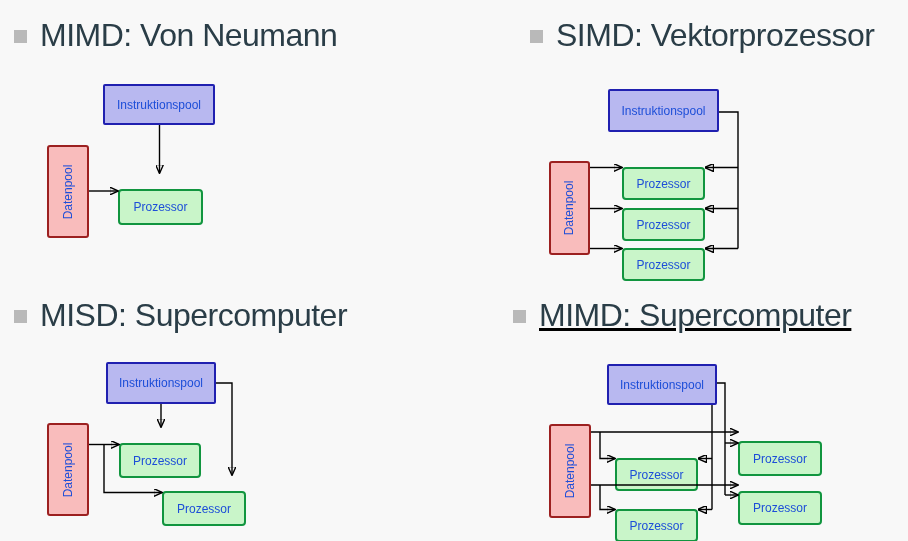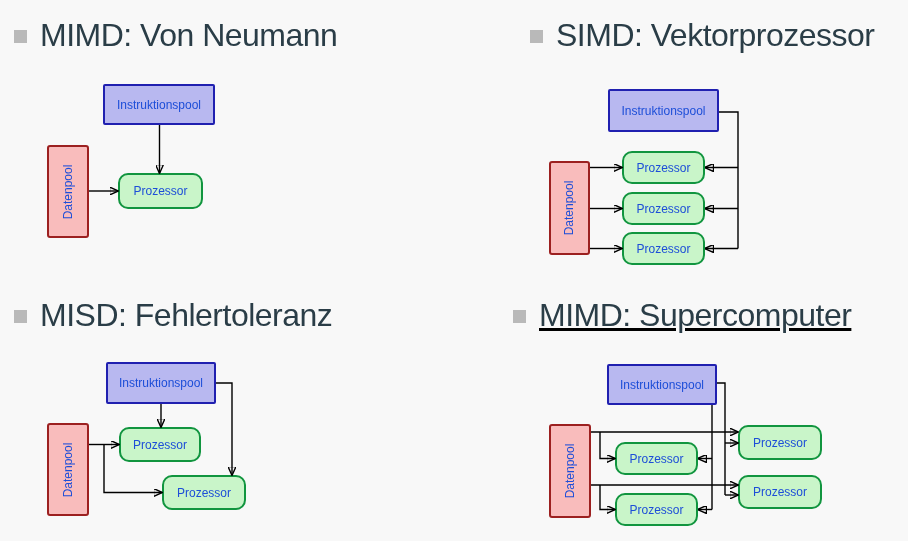--- a/index.html
+++ b/index.html
@@ -17,21 +17,21 @@
   .heading .t{
     font-size:32px;color:#2a3d47;white-space:nowrap;letter-spacing:-0.5px;
   }
   .box{
     position:absolute;box-sizing:border-box;
     display:flex;align-items:center;justify-content:center;
     font-size:12px;color:#1d4ed8;line-height:1;
   }
   .ibox{background:#b8b8f0;border:2.5px solid #2020b0;border-radius:2px;}
   .dbox{background:#f9bcbc;border:2.5px solid #9c2020;border-radius:3px;}
-  .pbox{background:#c9f5c9;border:2.5px solid #11953f;border-radius:10px;}
+  .pbox{background:#c9f5c9;border:2.5px solid #11953f;border-radius:4px;margin-top:16px;}
   .v-label{transform:rotate(-90deg);white-space:nowrap;}
   #wires{
     position:absolute;left:0;top:0;width:908px;height:541px;
     pointer-events:none;
   }
   #wires path{stroke:#000;stroke-width:1.4;fill:none;}
 </style>
 </head>
 <body>
 
@@ -64,21 +64,21 @@
 </div>
 <div class="box pbox" style="left:622px;top:192px;width:83px;height:33px;">
   <span>Prozessor</span>
 </div>
 <div class="box pbox" style="left:622px;top:232px;width:83px;height:33px;">
   <span>Prozessor</span>
 </div>
 
 <div class="heading" style="left:14px;top:297px;">
   <span class="bullet"></span>
-  <span class="t">MISD: Fehlertoleranz</span>
+  <span class="t">MISD: Supercomputer</span>
 </div>
 <div class="box ibox" style="left:106px;top:362px;width:110px;height:42px;">
   <span>Instruktionspool</span>
 </div>
 <div class="box dbox" style="left:47px;top:423px;width:42px;height:93px;">
   <span class="v-label">Datenpool</span>
 </div>
 <div class="box pbox" style="left:119px;top:427px;width:82px;height:35px;">
   <span>Prozessor</span>
 </div>

